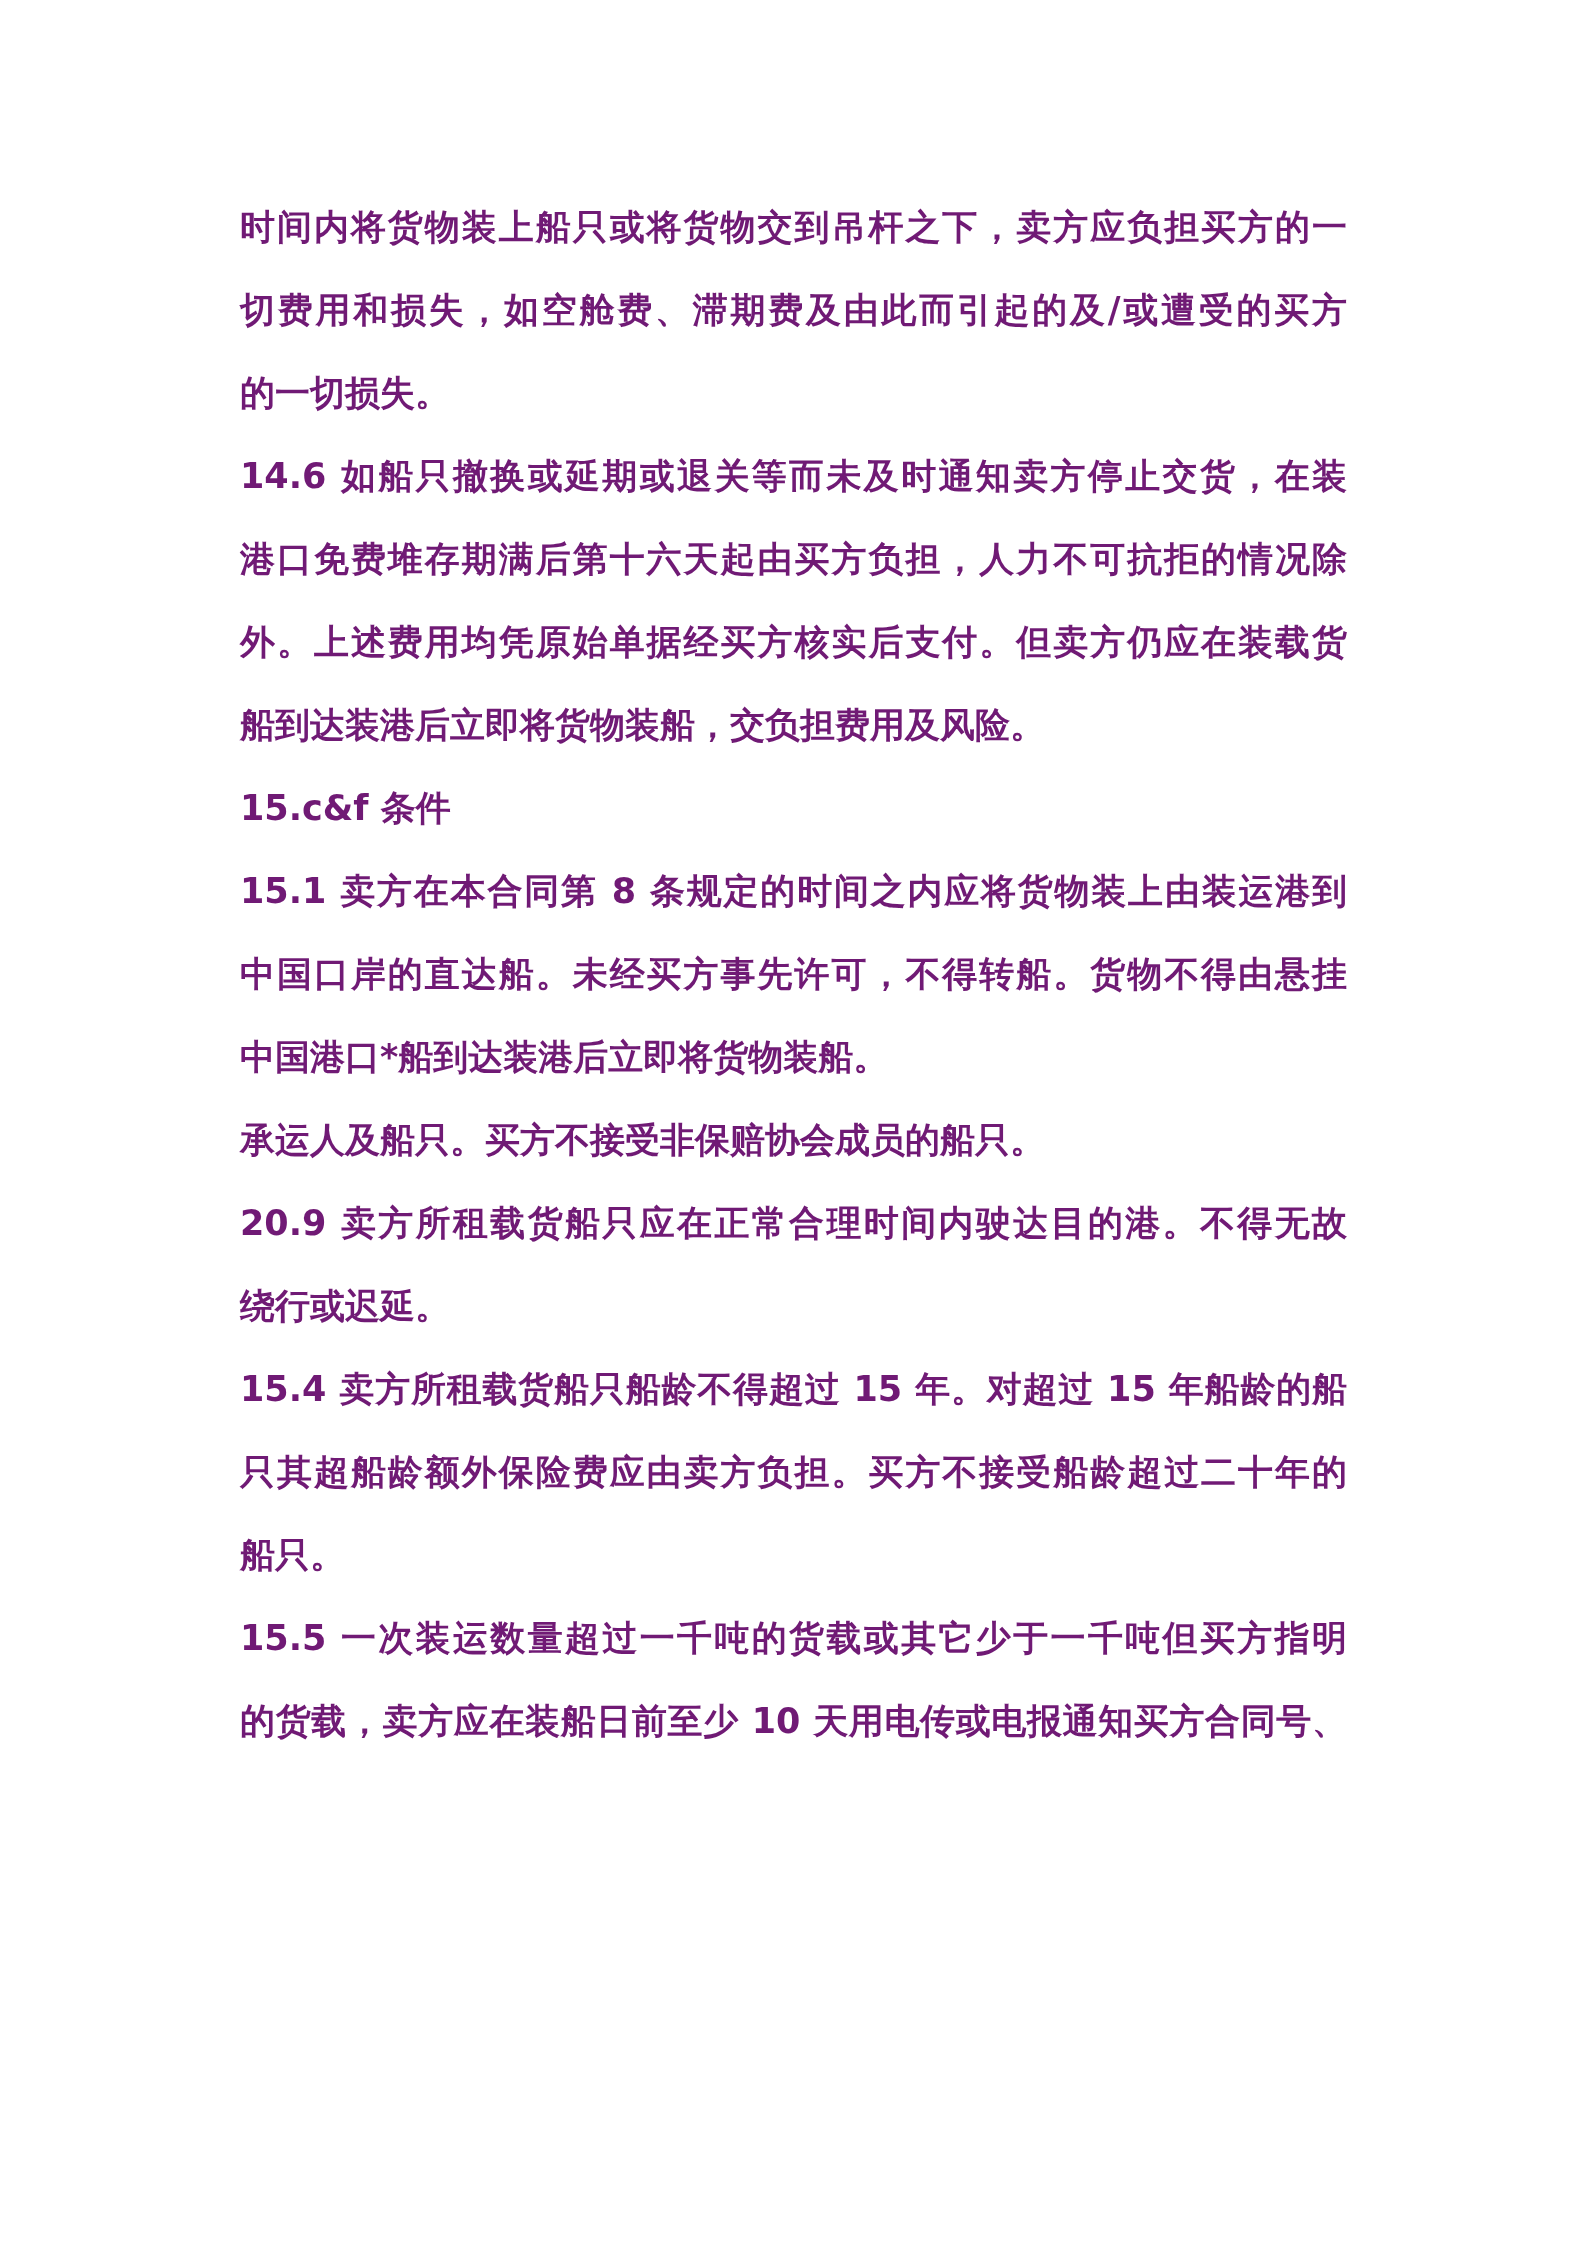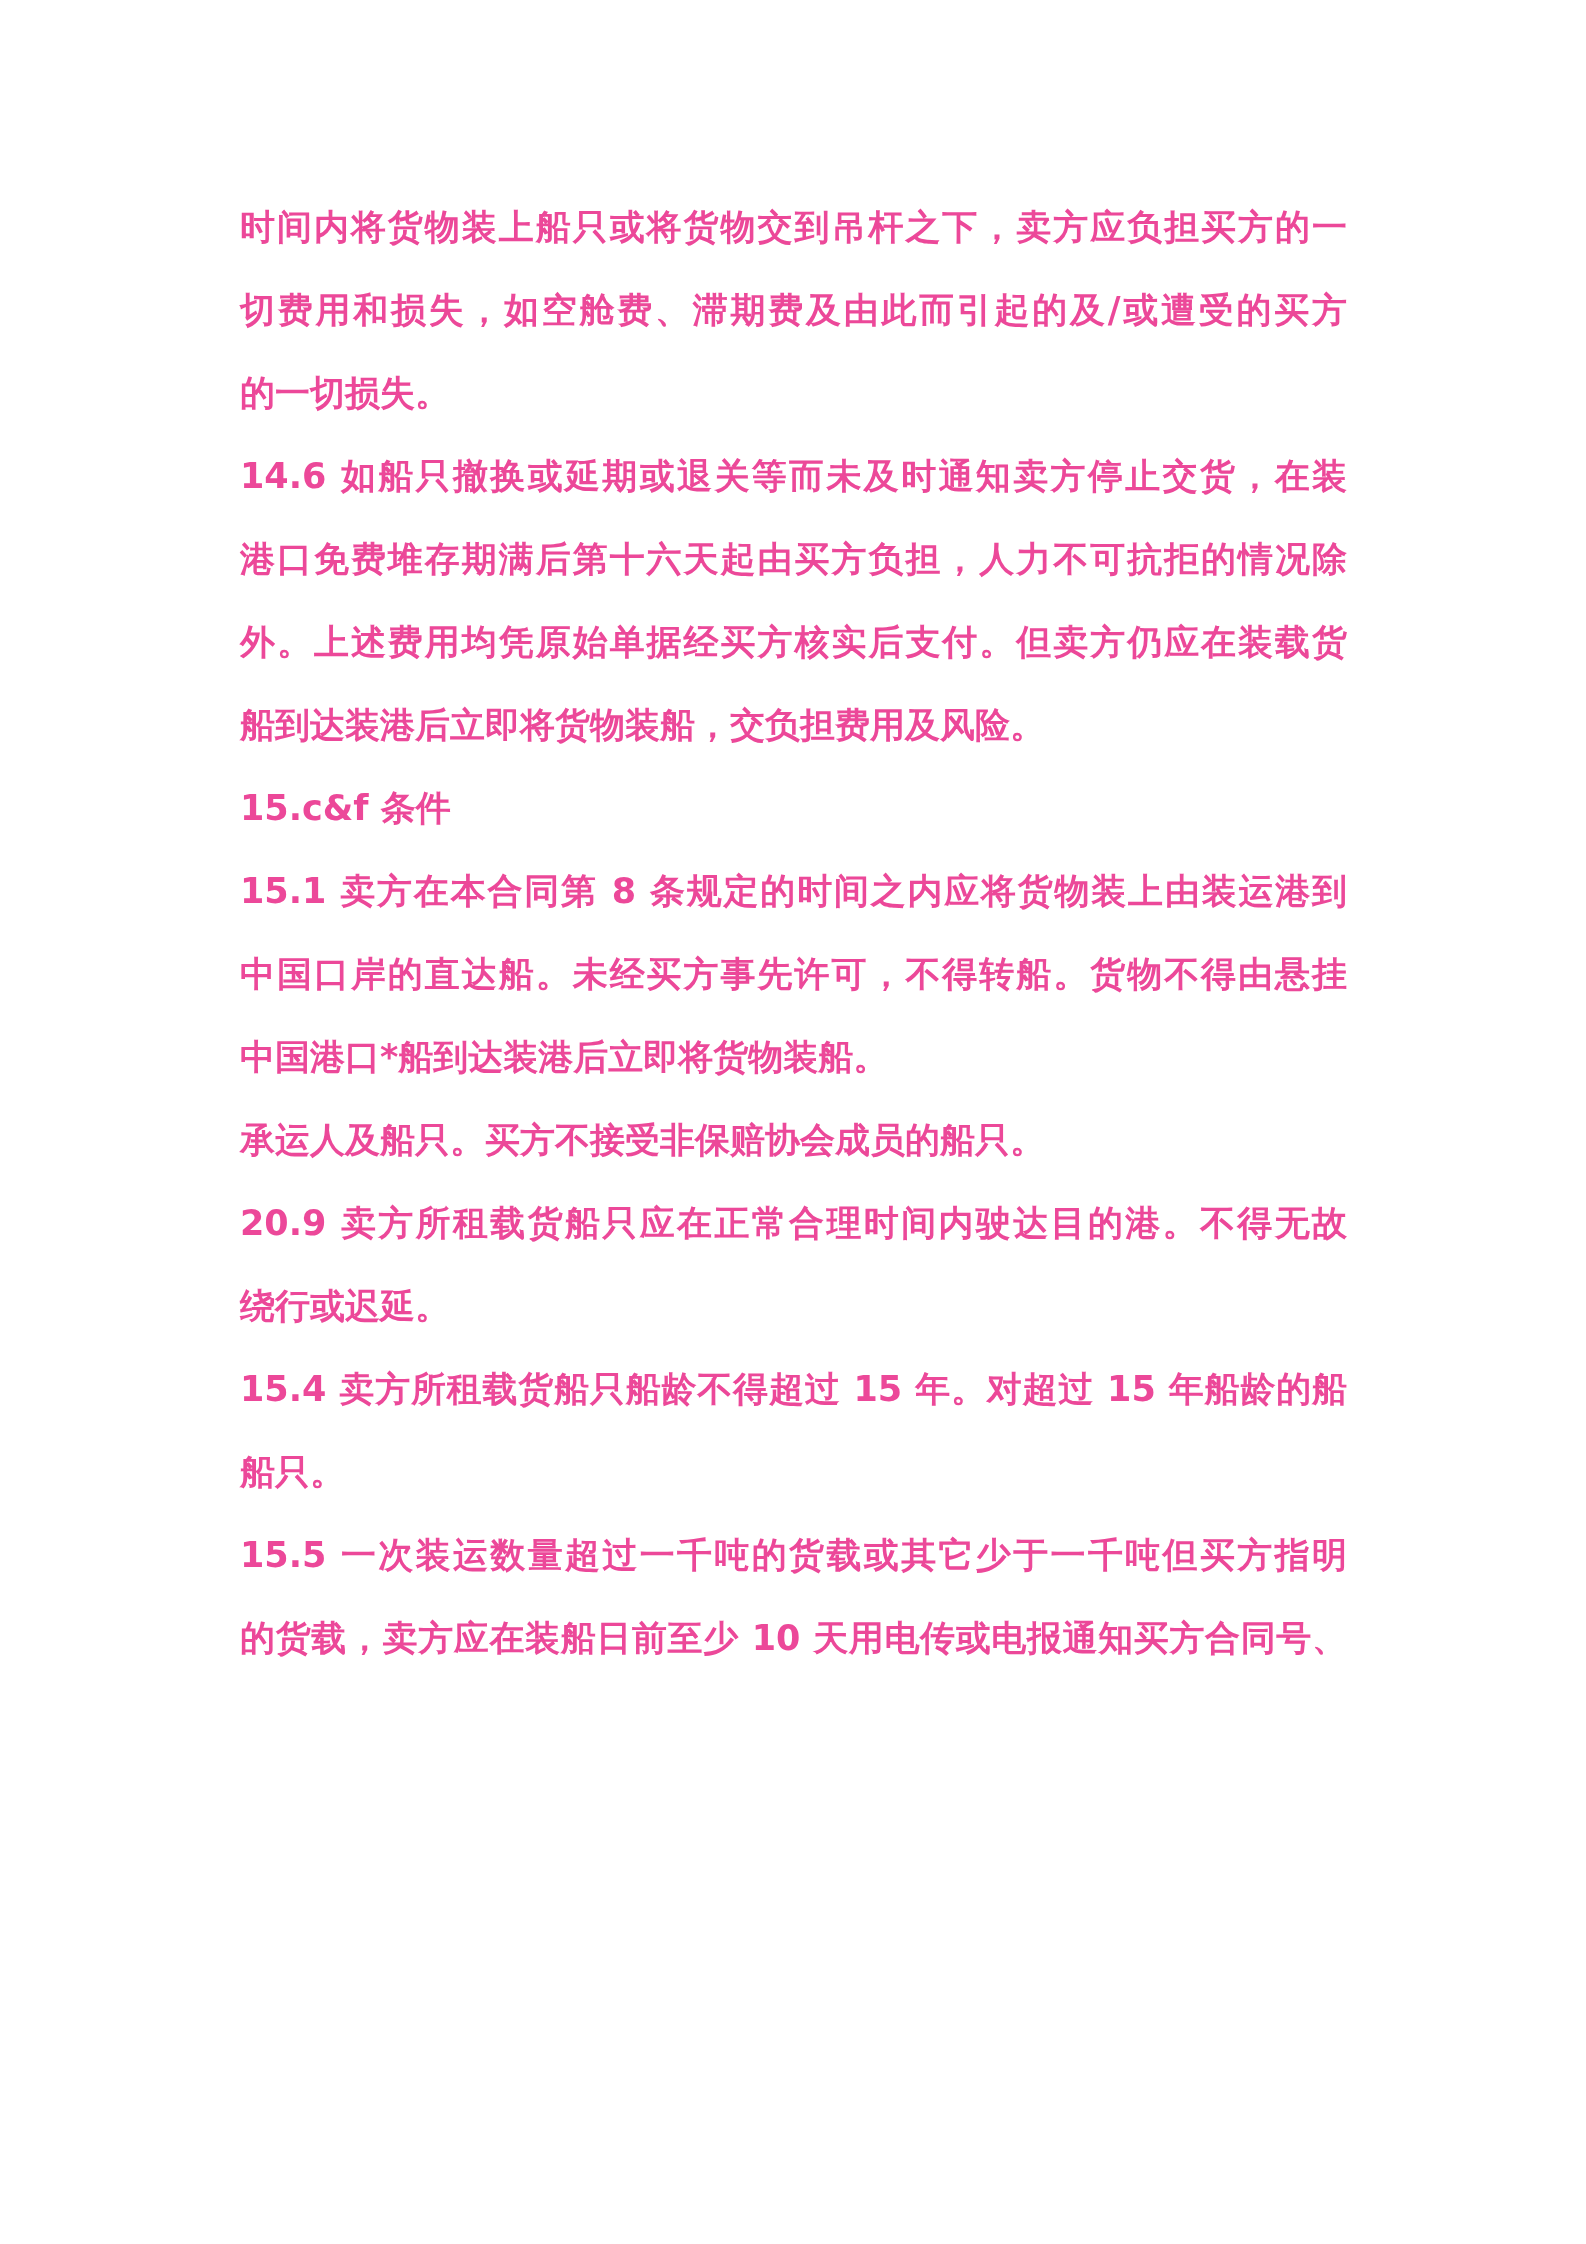--- a/index.html
+++ b/index.html
@@ -40,33 +40,34 @@
   }
   .line.last {
     text-align: center;
     text-align-last: left;
   }
 </style>
 </head>
 <body style="background: rgb(255, 255, 255);">
 
 <div class="page">
-  <div class="doc" style="color: #ec4899;">
+  <div class="doc" style="color: #701a75;">
       <div class="line">时间内将货物装上船只或将货物交到吊杆之下，卖方应负担买方的一</div>
       <div class="line">切费用和损失，如空舱费、滞期费及由此而引起的及/或遭受的买方</div>
       <div class="line last">的一切损失。</div>
       <div class="line">14.6 如船只撤换或延期或退关等而未及时通知卖方停止交货，在装</div>
       <div class="line">港口免费堆存期满后第十六天起由买方负担，人力不可抗拒的情况除</div>
       <div class="line">外。上述费用均凭原始单据经买方核实后支付。但卖方仍应在装载货</div>
       <div class="line last">船到达装港后立即将货物装船，交负担费用及风险。</div>
       <div class="line last">15.c&amp;f 条件</div>
       <div class="line">15.1 卖方在本合同第 8 条规定的时间之内应将货物装上由装运港到</div>
       <div class="line">中国口岸的直达船。未经买方事先许可，不得转船。货物不得由悬挂</div>
       <div class="line last">中国港口*船到达装港后立即将货物装船。</div>
       <div class="line last">承运人及船只。买方不接受非保赔协会成员的船只。</div>
       <div class="line">20.9 卖方所租载货船只应在正常合理时间内驶达目的港。不得无故</div>
       <div class="line last">绕行或迟延。</div>
       <div class="line">15.4 卖方所租载货船只船龄不得超过 15 年。对超过 15 年船龄的船</div>
+      <div class="line">只其超船龄额外保险费应由卖方负担。买方不接受船龄超过二十年的</div>
       <div class="line last">船只。</div>
       <div class="line">15.5 一次装运数量超过一千吨的货载或其它少于一千吨但买方指明</div>
       <div class="line">的货载，卖方应在装船日前至少 10 天用电传或电报通知买方合同号、</div>
     </div>
 </div>
 
 </body></html>

